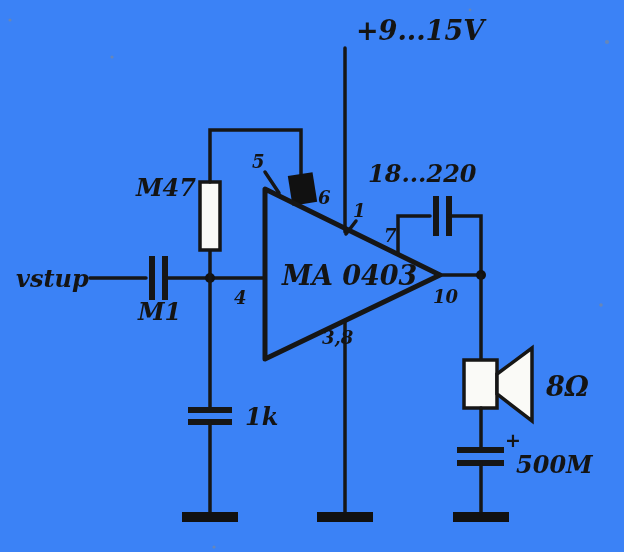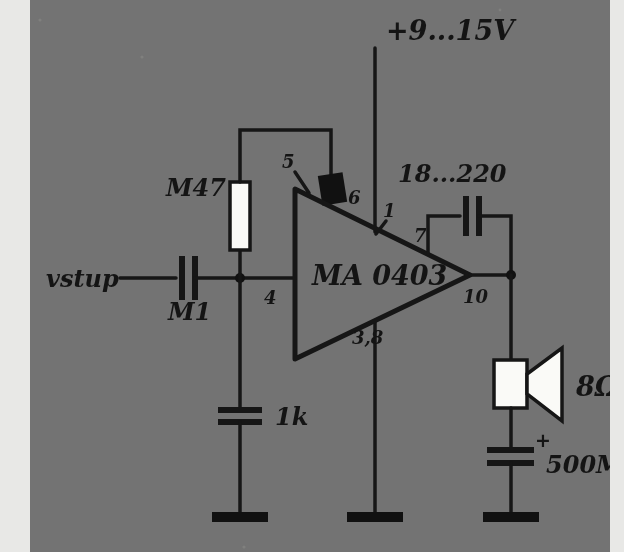--- a/index.html
+++ b/index.html
@@ -1,22 +1,21 @@
 <!DOCTYPE html>
 <html><head>
 <meta charset="utf-8">
 <style>
   html,body{margin:0;padding:0;background:#e8e8e6;}
   .page{
     position:relative;
-    width:580px;height:552px;
-    background:#737373;
+    width:624px;height:552px;
+    background:#3b82f6;
     overflow:hidden;
     font-family:"DejaVu Serif", serif;
-    margin-left:30px;
   }
   svg{display:block;}
   .wire{stroke:#161616;stroke-width:3.5;fill:none;stroke-linecap:round;}
   .thick{stroke:#161616;stroke-width:5;fill:none;stroke-linejoin:round;stroke-linecap:round;}
   .plate{stroke:#161616;stroke-width:6;fill:none;stroke-linecap:butt;}
   .gnd{stroke:#111;stroke-width:10;fill:none;stroke-linecap:butt;}
   .comp{stroke:#161616;stroke-width:3.5;fill:#fafaf7;}
   .node{fill:#111;stroke:none;}
   .lbl{font-family:"DejaVu Serif",serif;font-style:italic;font-weight:bold;font-size:24px;fill:#141414;}
   .lbl-lg{font-family:"DejaVu Serif",serif;font-style:italic;font-weight:bold;font-size:27px;fill:#141414;}

